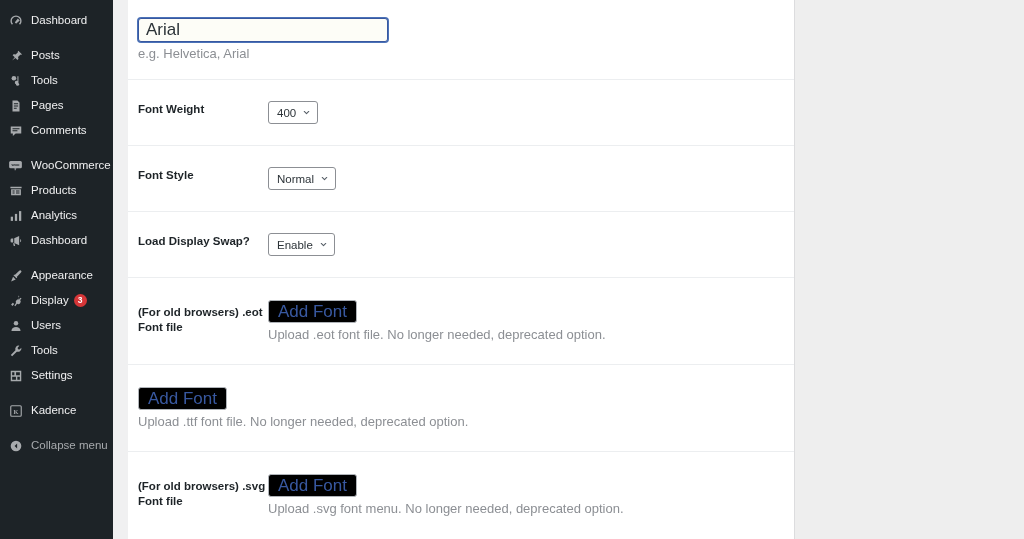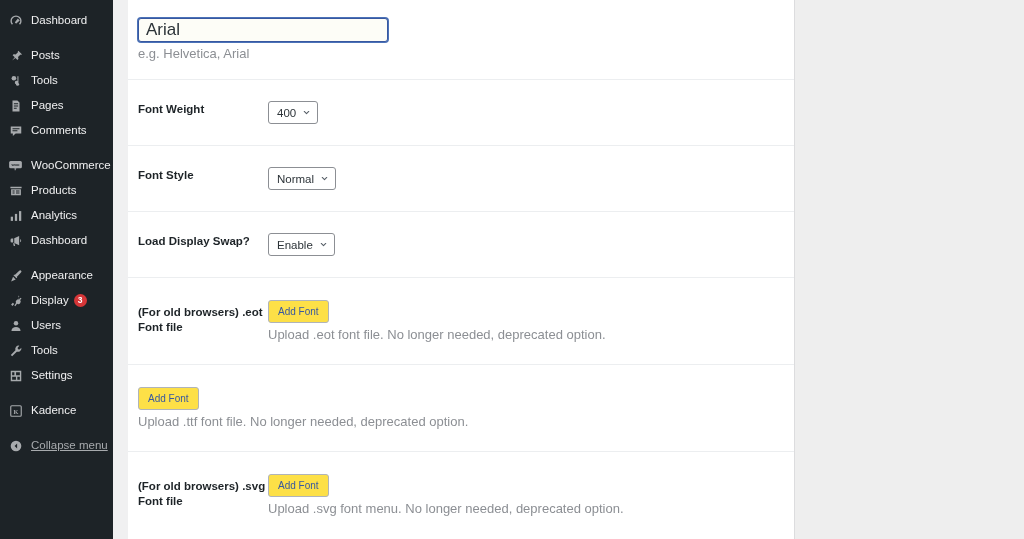--- a/index.html
+++ b/index.html
@@ -19,21 +19,21 @@
     background: #1d2327;
     padding-top: 8px;
     position: relative; z-index: 3;
   }
   .menu-item {
     display: flex; align-items: center;
     height: 25px; padding-left: 7px;
     color: #f0f0f1; font-size: 11.5px;
     line-height: 1; white-space: nowrap; cursor: pointer;
   }
-  .menu-item.dim { color: #a7aaad; text-decoration: underline; }
+  .menu-item.dim { color: #a7aaad; }
   .menu-icon {
     width: 17px; min-width: 17px; height: 17px;
     display: flex; align-items: center; justify-content: center;
     margin-right: 7px; color: #a7aaad;
   }
   .menu-icon svg { display: block; }
   .menu-label { position: relative; top: .5px; }
   .menu-gap { height: 10px; }
   .badge {
     display: inline-flex; align-items: center; justify-content: center;
@@ -99,25 +99,25 @@
     background: #fff;
     border: 1px solid #8c8f94;
     border-radius: 3px;
     font-size: 11.5px; color: #2c3338;
     cursor: pointer; user-select: none;
   }
   .select-box .chev { margin-left: 6px; display: flex; align-items: center; color: #555d66; }
   .btn {
     display: inline-flex; align-items: center; justify-content: center;
     height: 23px; padding: 4px 9px;
-    background: #fde047;
+    background: #000000;
     border: 1px solid #b0b4b9;
     border-radius: 3px;
     font-family: "Liberation Sans", sans-serif;
-    font-size: 10px; color: #3858a0;
+    font-size: 17px; color: #3858a0;
     cursor: pointer;
   }
 </style>
 </head>
 <body>
 
 <div id="app">
 
   <nav class="sidebar" id="sidebar">
       <div class="menu-item">

